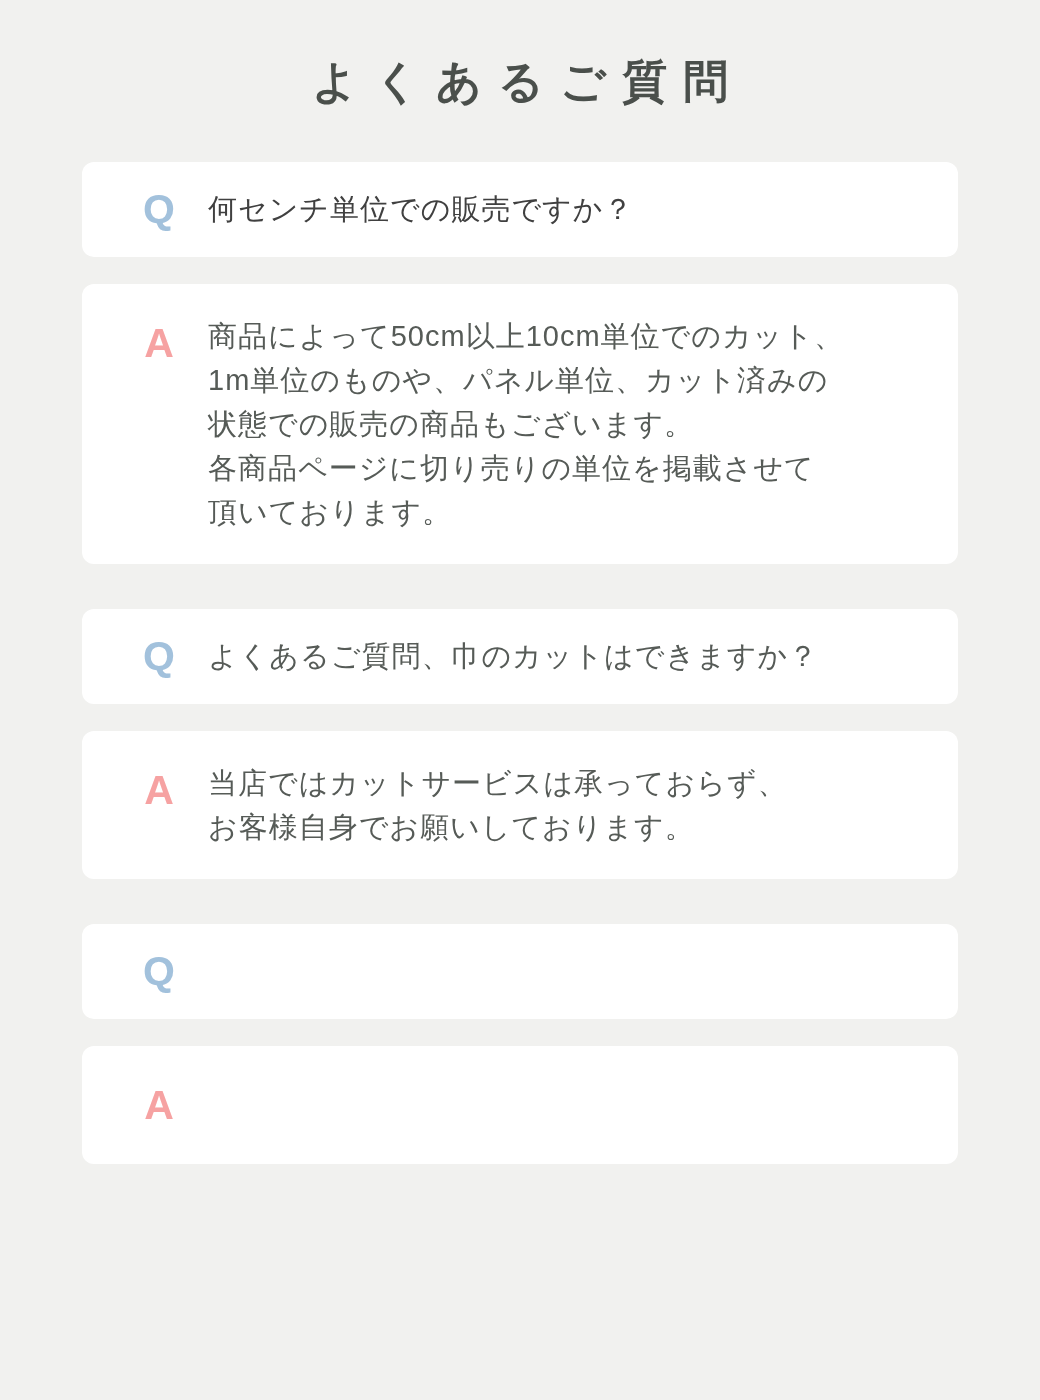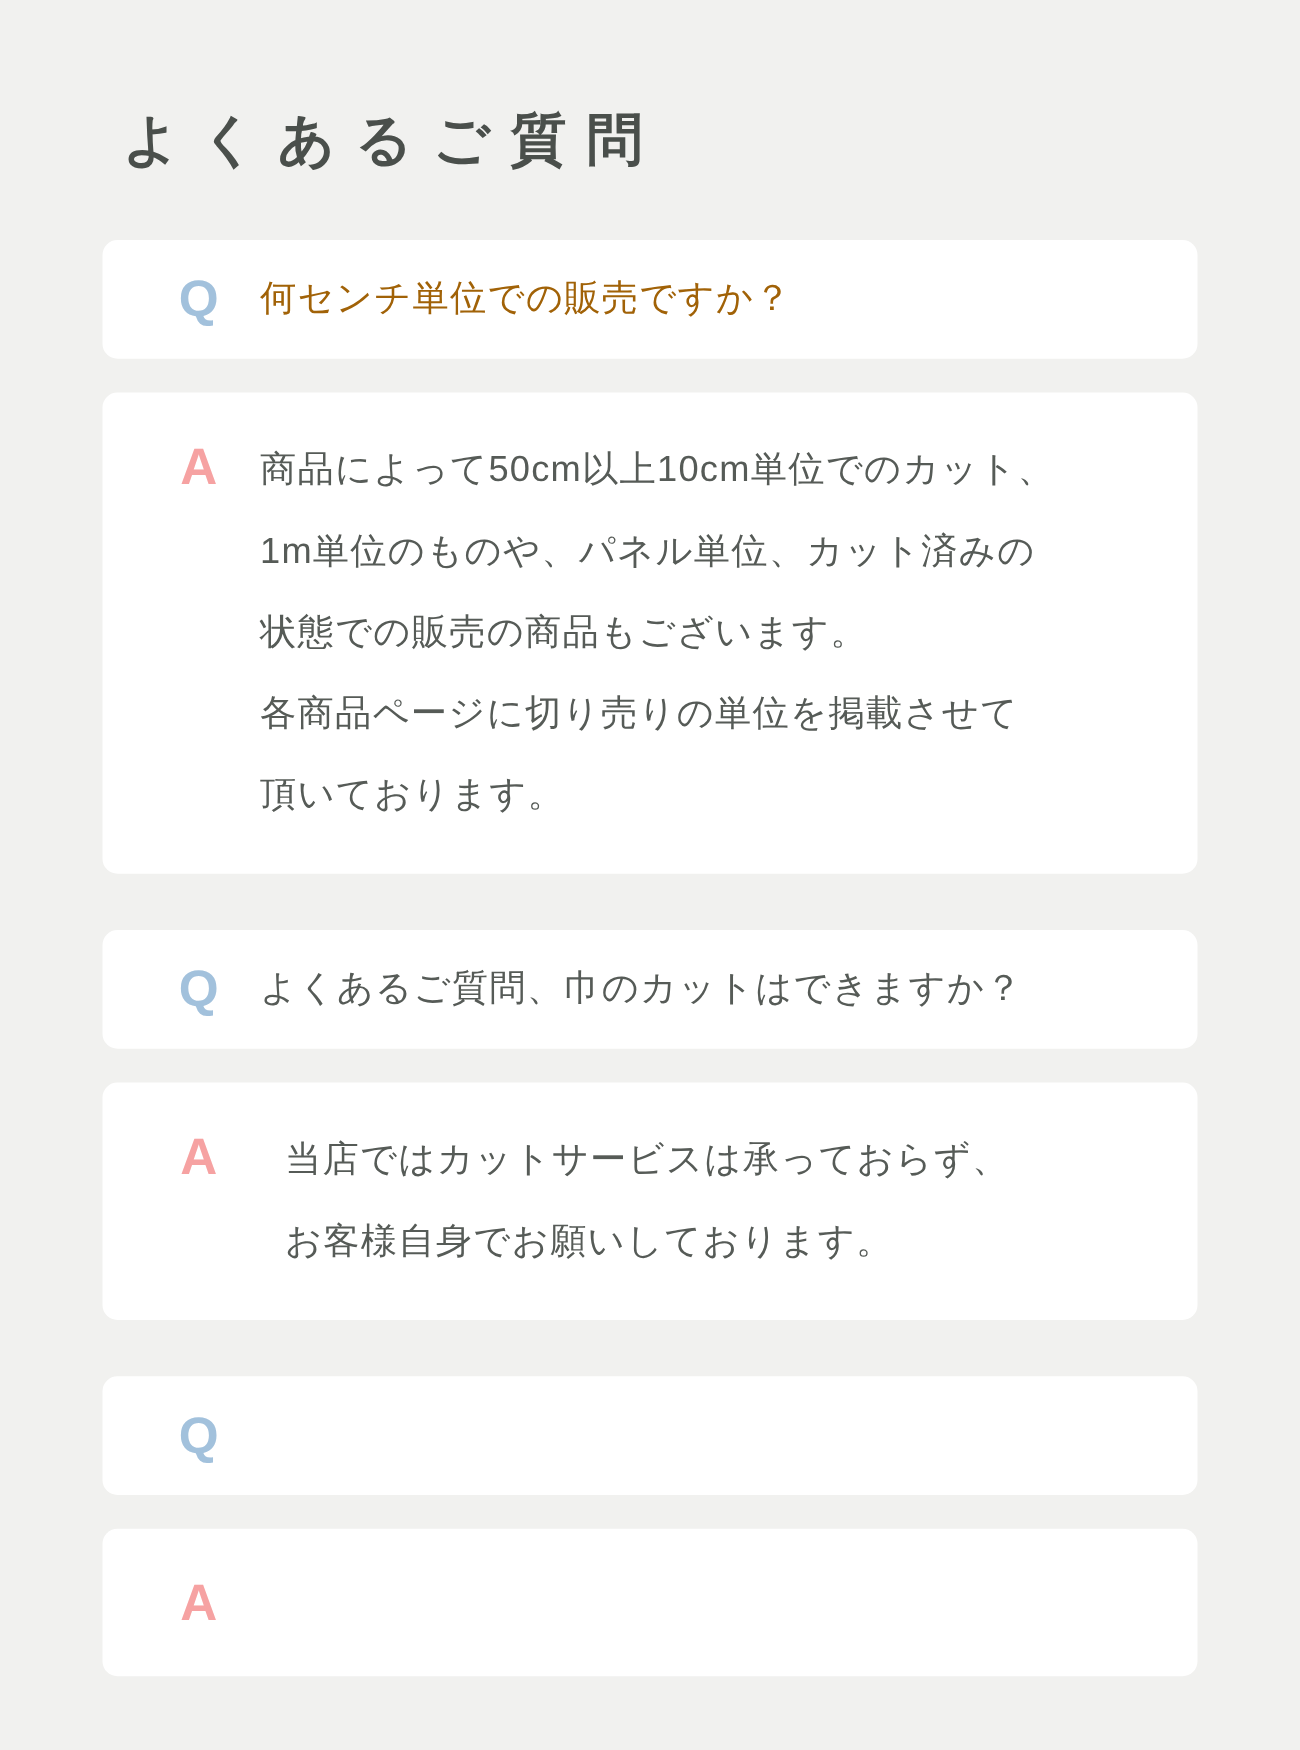--- a/index.html
+++ b/index.html
@@ -9,23 +9,23 @@
     background: #f1f1ef;
     font-family: "Liberation Sans", "DejaVu Sans", sans-serif;
     overflow: hidden;
   }
   .page {
     width: 876px;
     margin: 0 auto;
   }
   .page-title {
     margin: 0 0 50px 0;
-    padding-top: 82px;
+    padding-top: 52px;
     padding-left: 16px; 
-    text-align: left;
+    text-align: center;
     font-size: 45px;
     font-weight: bold;
     letter-spacing: 16px;
     color: #4a4f4b;
   }
   .card {
     background: #ffffff;
     border-radius: 12px;
     box-sizing: border-box;
   }
@@ -54,47 +54,47 @@
   .q-card .qa-letter { line-height: 1; }
   .a-card .qa-letter { line-height: 58px; }
   .qa-text {
     font-size: 29px;
     font-weight: 500;
     letter-spacing: 1px;
     color: #565b57;
     white-space: nowrap;
   }
   .q-card .qa-text { line-height: 1.2; }
-  .a-card .qa-text { line-height: 65px; }
+  .a-card .qa-text { line-height: 44px; }
 </style>
 </head>
 <body style="background: rgb(241, 241, 239);">
 
 <div class="page">
   <h1 class="page-title" style="color: rgb(74, 79, 75);">よくあるご質問</h1>
   <div id="faq-list">
   <div class="qa-pair">
     <div class="card q-card" style="background: rgb(255, 255, 255);">
       <span class="qa-letter q-letter" style="color: rgb(162, 193, 220);">Q</span>
-      <span class="qa-text" style="color: #a16207;">何センチ単位での販売ですか？</span>
+      <span class="qa-text" style="color: #404040;">何センチ単位での販売ですか？</span>
     </div>
     <div class="card a-card" style="background: rgb(255, 255, 255);">
       <span class="qa-letter a-letter" style="color: rgb(246, 162, 162);">A</span>
       <span class="qa-text" style="color: rgb(86, 91, 87);">商品によって50cm以上10cm単位でのカット、<br>1m単位のものや、パネル単位、カット済みの<br>状態での販売の商品もございます。<br>各商品ページに切り売りの単位を掲載させて<br>頂いております。</span>
     </div>
   </div>
 
   <div class="qa-pair">
     <div class="card q-card" style="background: rgb(255, 255, 255);">
       <span class="qa-letter q-letter" style="color: rgb(162, 193, 220);">Q</span>
       <span class="qa-text" style="color: rgb(86, 91, 87);">よくあるご質問、巾のカットはできますか？</span>
     </div>
     <div class="card a-card" style="background: rgb(255, 255, 255);">
       <span class="qa-letter a-letter" style="color: rgb(246, 162, 162);">A</span>
-      <span class="qa-text" style="color: rgb(86, 91, 87); margin-left: 20px;">当店ではカットサービスは承っておらず、<br>お客様自身でお願いしております。</span>
+      <span class="qa-text" style="color: rgb(86, 91, 87);">当店ではカットサービスは承っておらず、<br>お客様自身でお願いしております。</span>
     </div>
   </div>
 
   <div class="qa-pair">
     <div class="card q-card" style="background: rgb(255, 255, 255);">
       <span class="qa-letter q-letter" style="color: rgb(162, 193, 220);">Q</span>
     </div>
     <div class="card a-card" style="background: rgb(255, 255, 255);">
       <span class="qa-letter a-letter" style="color: rgb(246, 162, 162);">A</span>
     </div>

